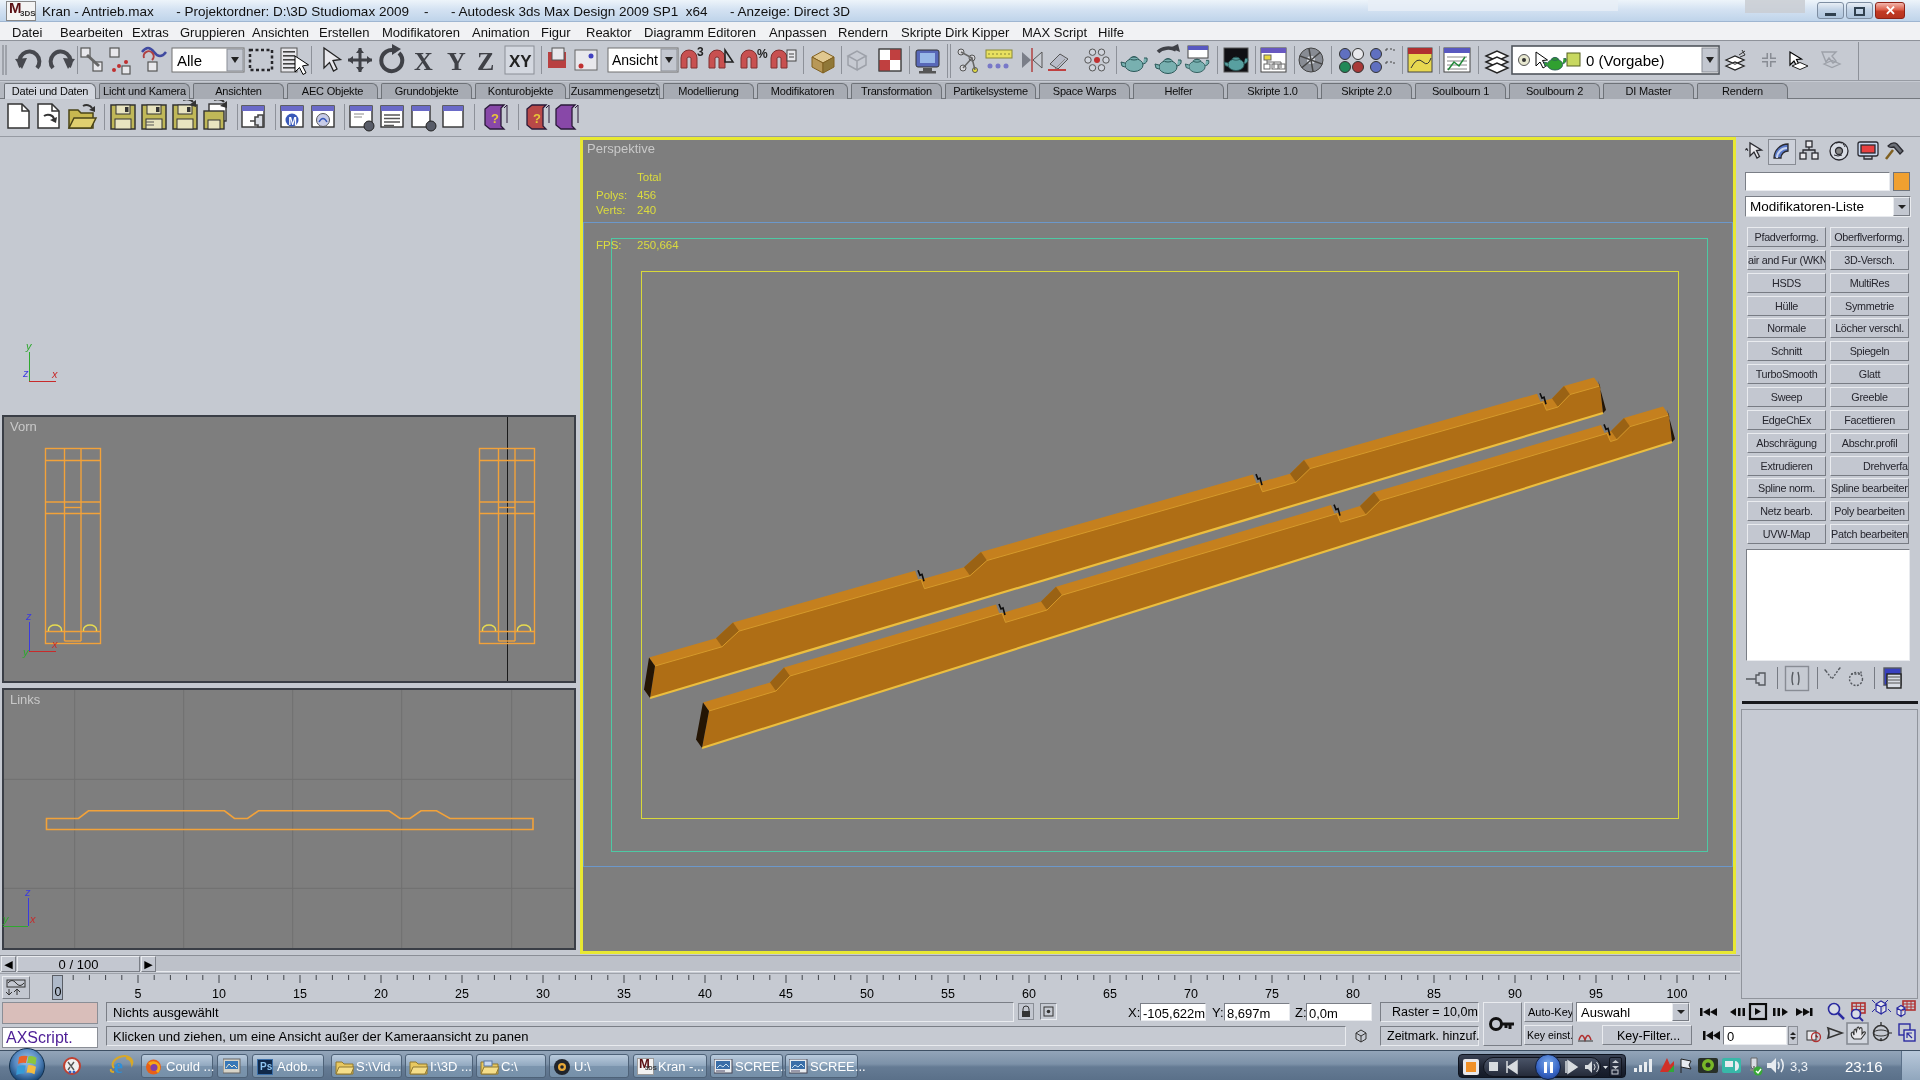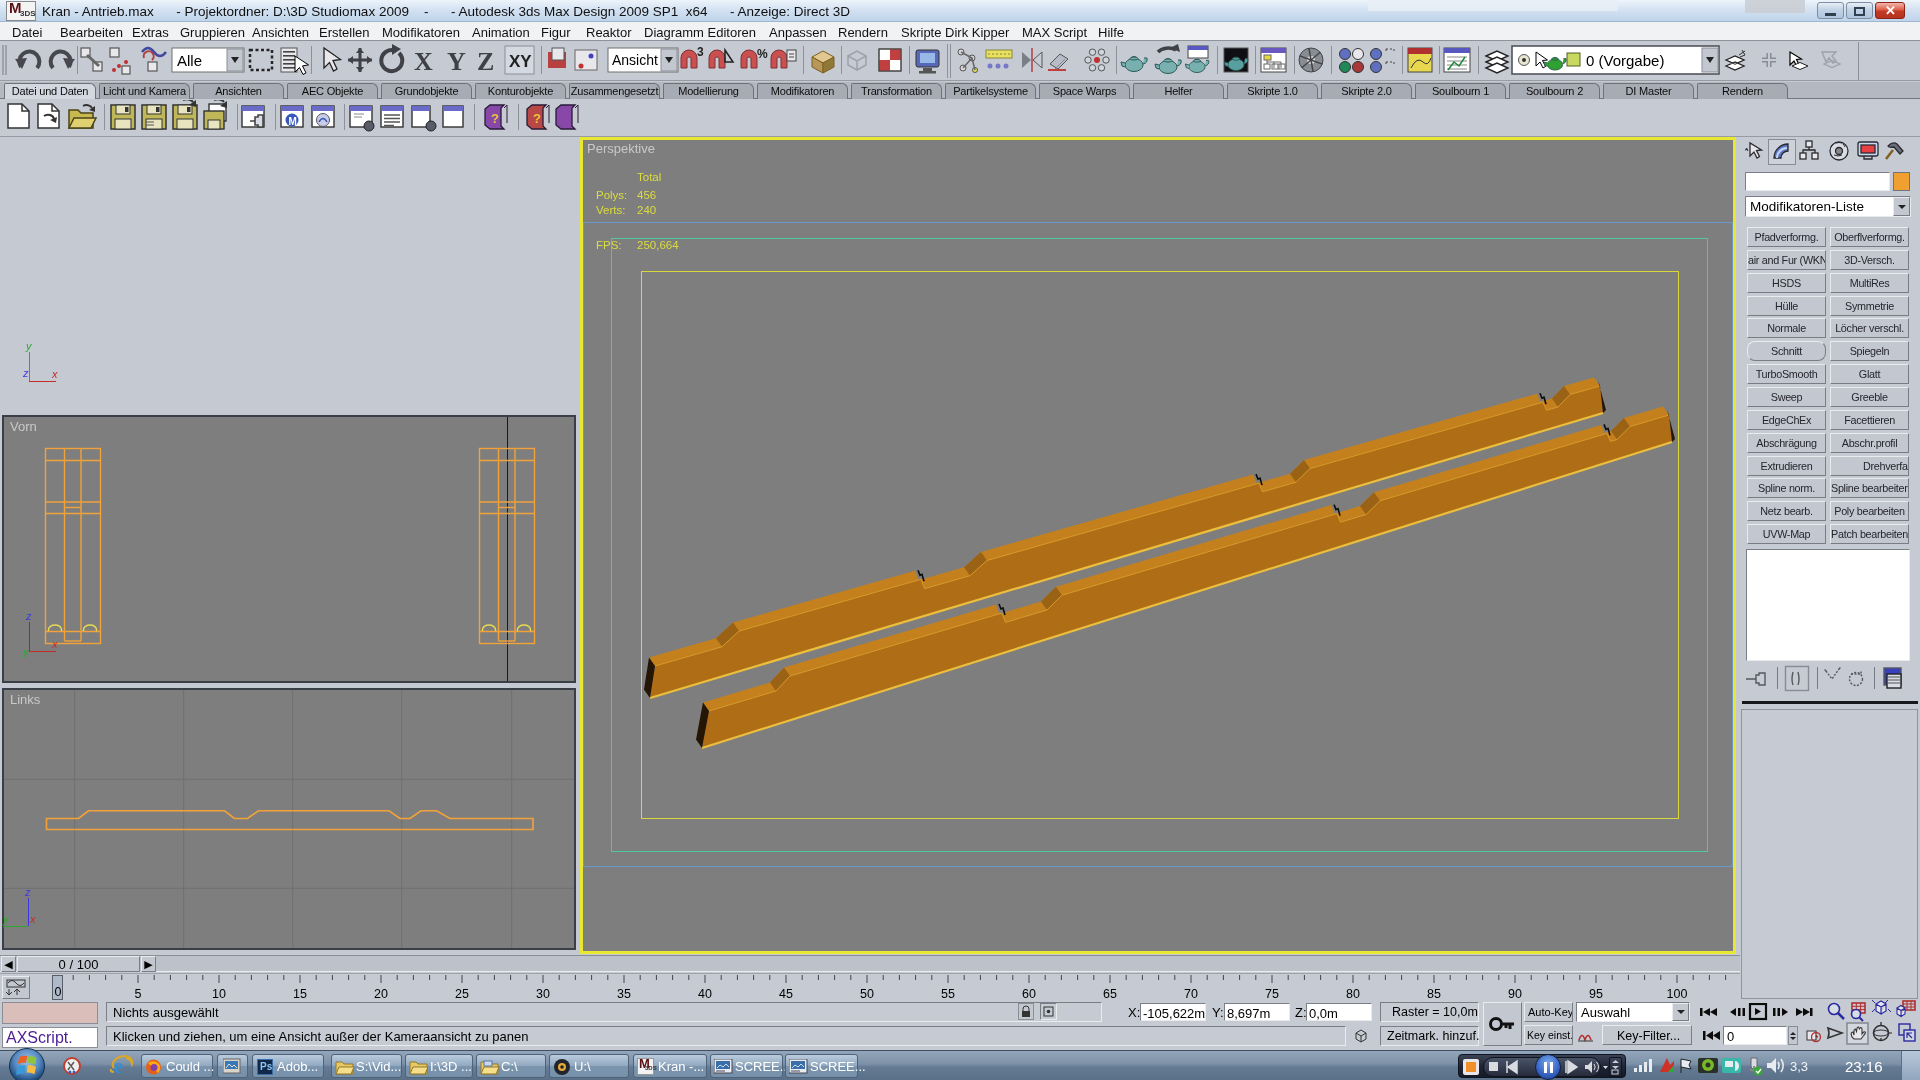--- a/index.html
+++ b/index.html
@@ -520,21 +520,21 @@
   <div class="pbtn" style="left:7px;top:90.0px;">Pfadverformg.</div>
   <div class="pbtn" style="left:90px;top:90.0px;">Oberflverformg.</div>
   <div class="pbtn" style="left:7px;top:112.8px;">air and Fur (WKN</div>
   <div class="pbtn" style="left:90px;top:112.8px;">3D-Versch.</div>
   <div class="pbtn" style="left:7px;top:135.7px;">HSDS</div>
   <div class="pbtn" style="left:90px;top:135.7px;">MultiRes</div>
   <div class="pbtn" style="left:7px;top:158.6px;">Hülle</div>
   <div class="pbtn" style="left:90px;top:158.6px;">Symmetrie</div>
   <div class="pbtn" style="left:7px;top:181.4px;">Normale</div>
   <div class="pbtn" style="left:90px;top:181.4px;">Löcher verschl.</div>
-  <div class="pbtn" style="left:7px;top:204.2px;border-radius:8px;">Schnitt</div>
+  <div class="pbtn" style="left:7px;top:204.2px;">Schnitt</div>
   <div class="pbtn" style="left:90px;top:204.2px;">Spiegeln</div>
   <div class="pbtn" style="left:7px;top:227.1px;">TurboSmooth</div>
   <div class="pbtn" style="left:90px;top:227.1px;">Glatt</div>
   <div class="pbtn" style="left:7px;top:250.0px;">Sweep</div>
   <div class="pbtn" style="left:90px;top:250.0px;">Greeble</div>
   <div class="pbtn" style="left:7px;top:272.8px;">EdgeChEx</div>
   <div class="pbtn" style="left:90px;top:272.8px;">Facettieren</div>
   <div class="pbtn" style="left:7px;top:295.6px;">Abschrägung</div>
   <div class="pbtn" style="left:90px;top:295.6px;">Abschr.profil</div>
   <div class="pbtn" style="left:7px;top:318.5px;">Extrudieren</div>
@@ -644,21 +644,21 @@
       </svg>
  <div class="abs" style="left:52px;top:1px;width:11px;height:25px;background:#AEB9C9;border:1px solid #5A5E66;">
         <span style="position:absolute;left:1.5px;top:9px;font-size:12.5px;color:#000;">0</span>
       </div>
 </div>
 <div class="abs" id="statusrows">
  <div class="abs" style="left:2px;top:2px;width:96px;height:22px;background:#D9BEBA;border:1px solid #8A8E96;"></div>
  <div class="abs" style="left:2px;top:27px;width:96px;height:21px;background:#FFF;border:1px solid #8A8E96;">
    <span style="position:absolute;left:3px;top:1px;font-size:16px;color:#4c1d95;">AXScript.</span>
       </div>
- <div class="abs sunken" style="left:106px;top:2px;width:996px;height:20px;text-decoration:underline;">
+ <div class="abs sunken" style="left:106px;top:2px;width:908px;height:20px;text-decoration:underline;">
    <span style="position:absolute;left:6px;top:2px;font-size:13px;color:#000;">Nichts ausgewählt</span>
       </div>
  <div class="abs sunken" style="left:106px;top:26px;width:1240px;height:20px;">
    <span style="position:absolute;left:6px;top:2px;font-size:13px;color:#000;">Klicken und ziehen, um eine Ansicht außer der Kameraansicht zu panen</span>
       </div>
 
  <div class="abs" style="left:1018px;top:3px;width:16px;height:17px;border:1px solid #8A8E96;background:#C3C7D0;">
   <svg width="14" height="15">
           <path d="M4 7 v-2 a3 3 0 0 1 6 0 v2" stroke="#333" fill="none"></path>
           <rect x="3" y="7" width="8" height="6" fill="#333"></rect>

